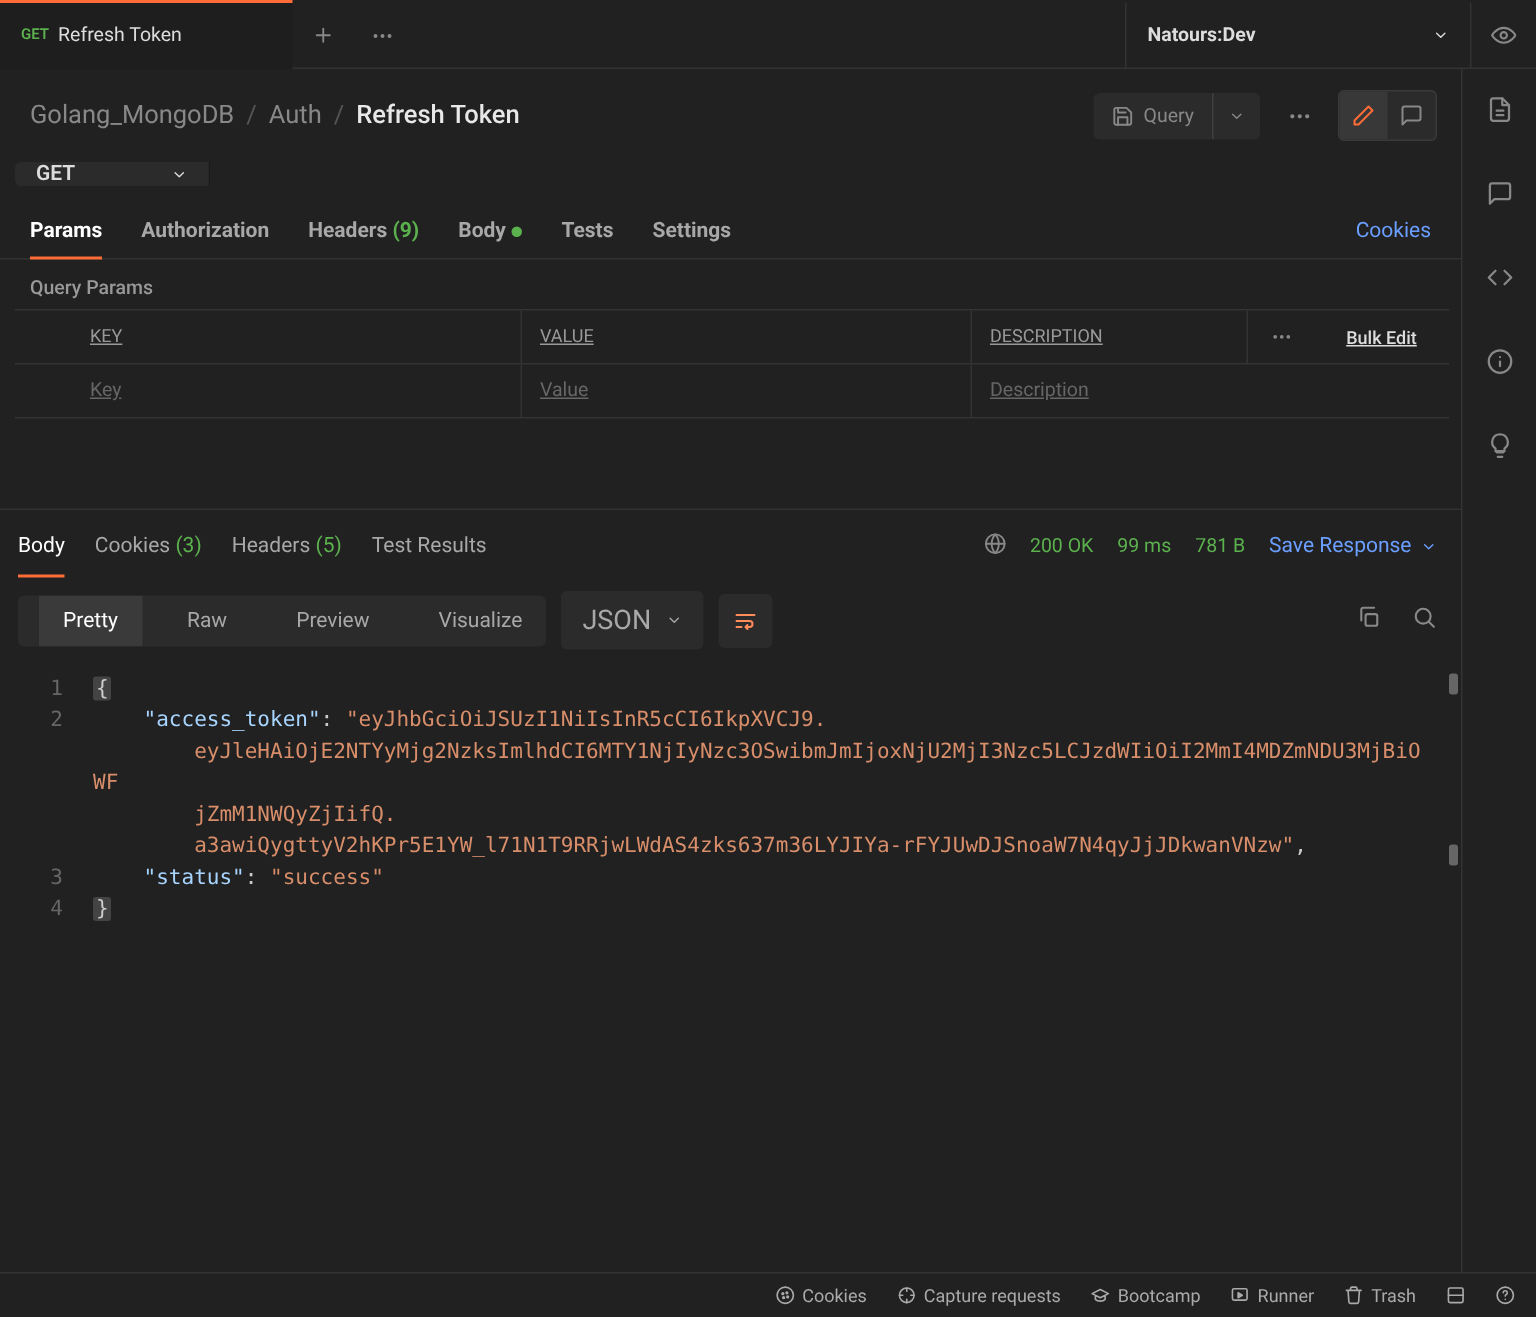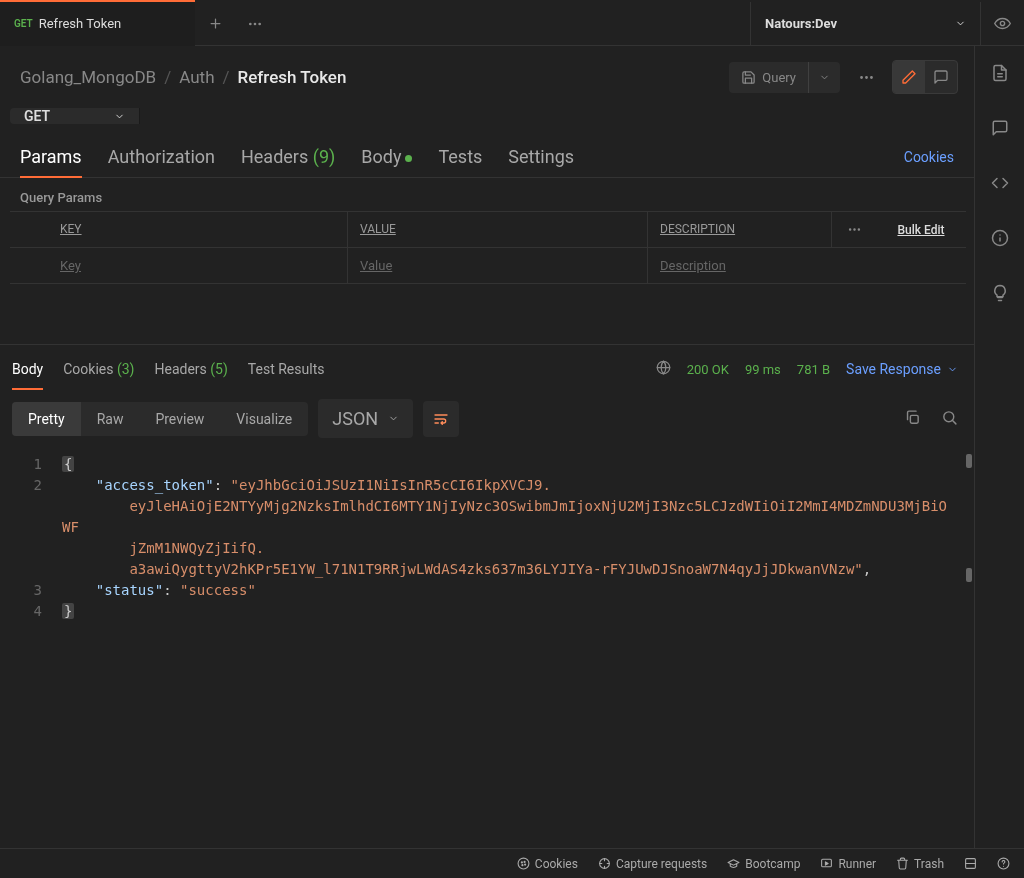--- a/index.html
+++ b/index.html
@@ -71,21 +71,21 @@
   }
   .url-box { display:flex; flex:1; }
   .url-box .method-select{border-right:1px solid #1a1a1a;}
   .sendgrp { display:flex; background:#097bed; border-radius:4px; overflow:hidden; height:42px;}
   .sendbtn { padding:0 22px; color:#fff; font-weight:600; font-size:15px; display:flex; align-items:center; cursor:pointer;}
   .senddd { padding:0 12px; display:flex; align-items:center; color:#fff; border-left:1px solid rgba(255,255,255,0.2);}
   .reqtabs {
     display:flex; gap:26px; padding:0 20px; border-bottom:1px solid #333;
     align-items:center;
   }
-  .reqtab { padding:10px 0; color:#a8a8a8; cursor:pointer; font-size:18px; position:relative;}
+  .reqtab { padding:10px 0; color:#a8a8a8; cursor:pointer; font-size:14px; position:relative;font-weight:bold;}
   .reqtab.active { color:#fff; }
   .reqtab.active::after {
     content:""; position:absolute; bottom:-1px; left:0; right:0; height:2px; background:#ff6c37;
   }
   .reqtab .count { color:#5bb14d; }
   .reqtab .dot { display:inline-block; width:7px; height:7px; background:#5bb14d; border-radius:50%; margin-left:4px; vertical-align:middle;}
   .cookies-link { margin-left:auto; color:#6b9fff; padding:10px 0; cursor:pointer; font-size:14px; }
   .section-title { padding:12px 20px 6px 20px; color:#999; font-size:13px; font-weight:500;}
   .params-table { width:calc(100% - 18px); margin:0 10px;}
   .phead, .prow { display:flex; border-top:1px solid #333; }
@@ -108,21 +108,21 @@
   .resptab { color:#a8a8a8; cursor:pointer; font-size:14px; padding:6px 0; position:relative;}
   .resptab.active { color:#fff; }
   .resptab.active::after {content:"";position:absolute;bottom:-7px;left:0;right:0;height:2px;background:#ff6c37;}
   .resptab .count { color:#5bb14d; }
   .respmeta { margin-left:auto; display:flex; align-items:center; gap:16px; color:#5bb14d; font-size:13px;}
   .respmeta .globe { color:#888; }
   .save-response { color:#6b9fff; cursor:pointer; display:flex; align-items:center; gap:6px; font-size:14px;}
   
   .viewbar { display:flex; align-items:center; gap:10px; padding:10px 16px 10px 12px;}
   .viewgroup { display:flex; background:#2b2b2b; border-radius:4px; overflow:hidden;}
-  .viewbtn { padding:9px 16px; color:#a8a8a8; cursor:pointer; font-size:14px;}
+  .viewbtn { padding:9px 16px; color:#a8a8a8; cursor:pointer; font-size:14px;margin-left:14px;}
   .viewbtn.active { background:#3a3a3a; color:#fff;}
   .fmt-select { background:#2b2b2b; border-radius:4px; padding:9px 14px; display:flex; align-items:center; gap:10px; color:#a8a8a8; font-size:18px;}
   .wrapbtn { background:#2b2b2b; border-radius:4px; width:36px;height:36px;display:flex;align-items:center;justify-content:center;color:#ff8c5a;}
   .viewbar-right { margin-left:auto; display:flex; gap:20px; color:#888;}
   .viewbar-right svg{width:17px;height:17px;}
   
   .code {
     flex:1; overflow:auto; font-family: ui-monospace, Menlo, Consolas, monospace;
     font-size:14px; line-height:1.5; padding:6px 0; position:relative;
   }

